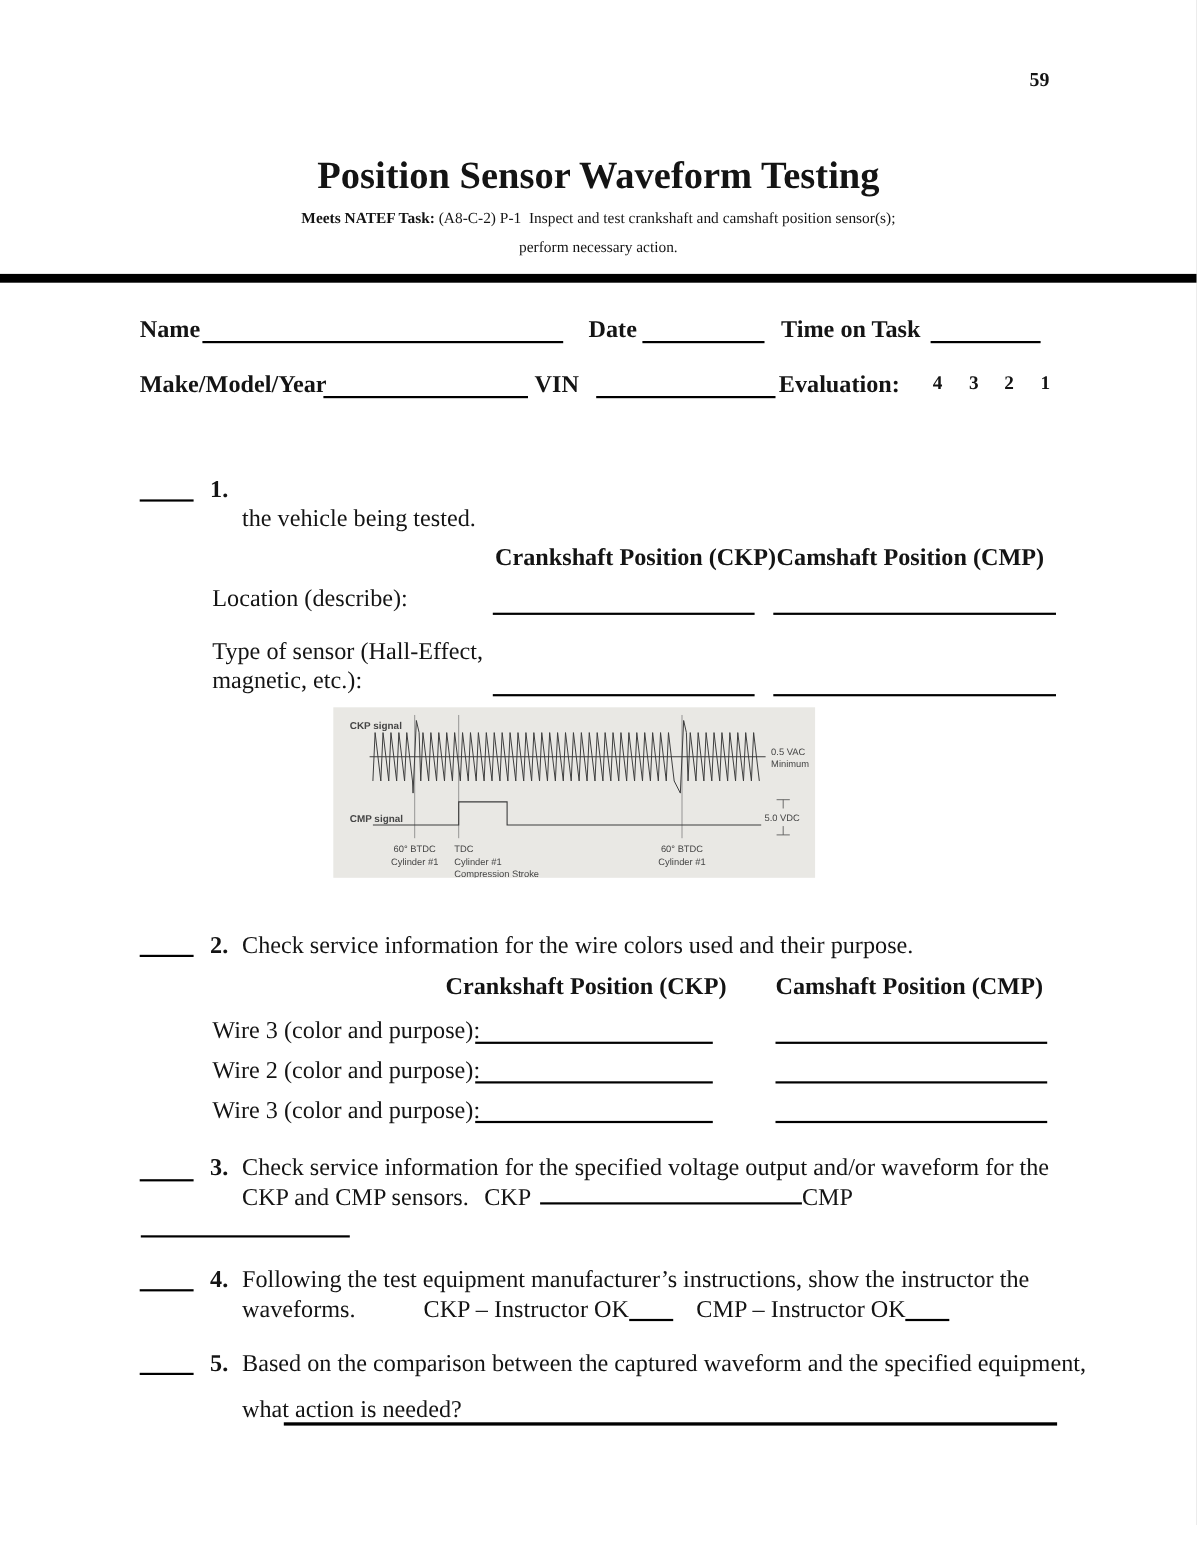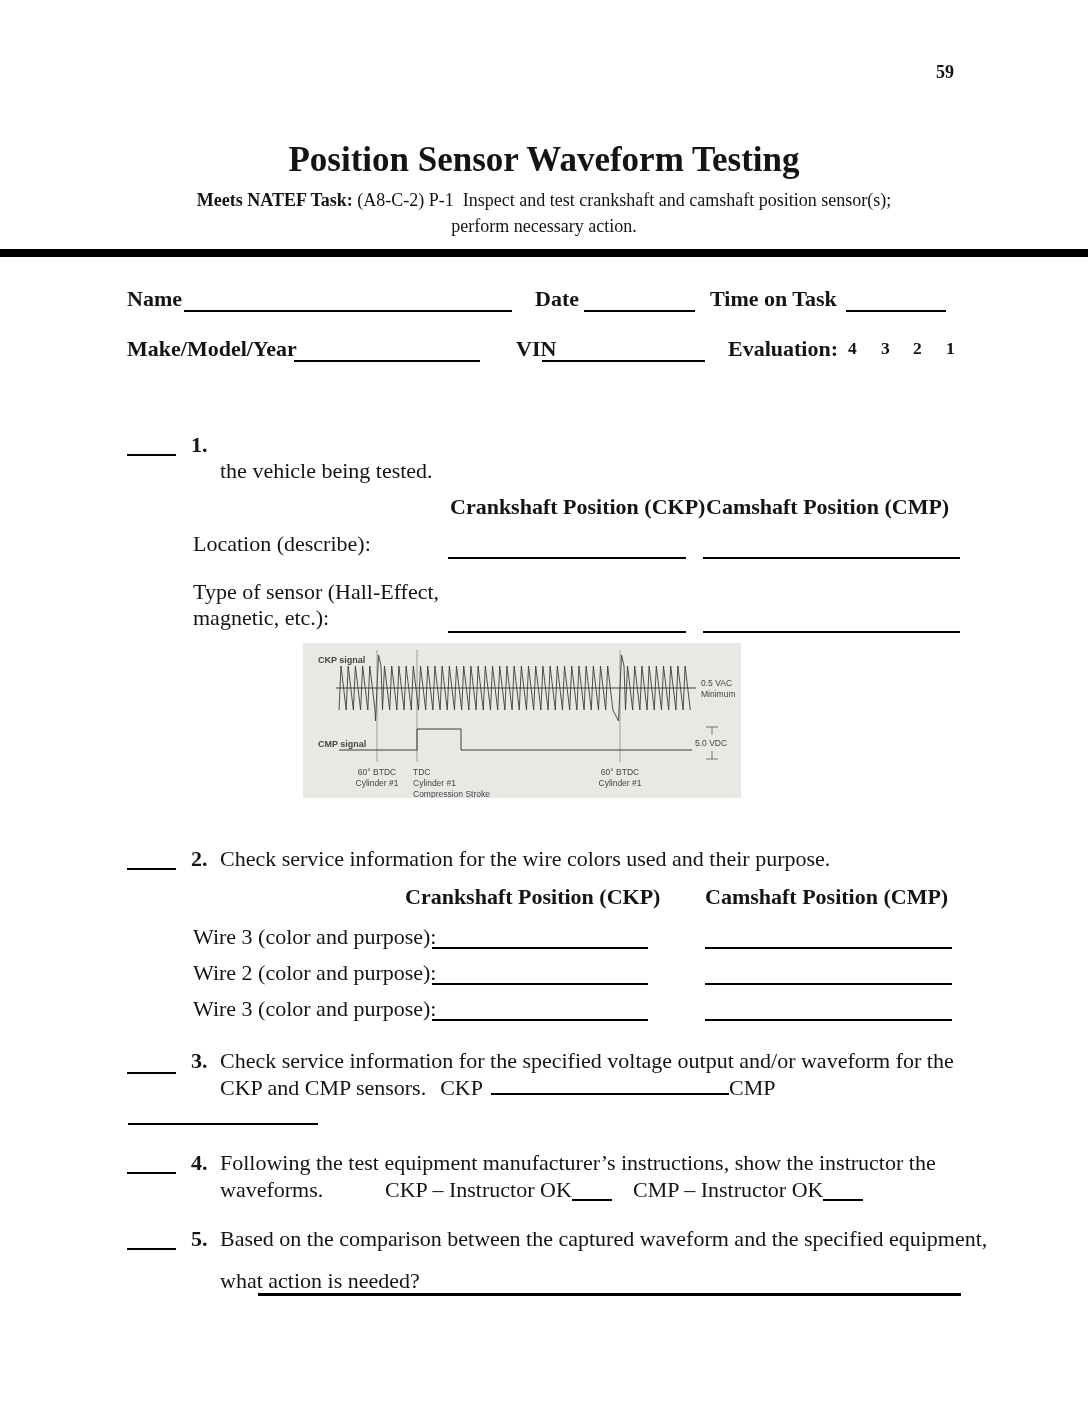--- a/index.html
+++ b/index.html
@@ -8,21 +8,21 @@
     width:1088px;height:1408px;
     margin:0 auto;
     background:#ffffff;
     font-family:"Liberation Serif",serif;
     color:#141414;
     overflow:hidden;
   }
   .abs{position:absolute;white-space:pre-wrap;}
   .b{font-weight:bold;}
   .fs-body{font-size:22px;line-height:22px;}
-  .fs-head{font-size:18px;line-height:24px;}
+  .fs-head{font-size:14px;line-height:24px;}
   .title{font-size:35px;line-height:40px;font-weight:bold;text-align:center;width:100%;}
   .center{text-align:center;width:100%;}
   .blank{position:absolute;border-bottom:2px solid #000;}
   .blank-thick{position:absolute;border-bottom:3px solid #000;}
   .divider{position:absolute;left:0;width:1088px;height:8px;background:#000;}
   .figure{
     position:absolute;left:303px;top:643px;width:438px;height:155px;
     background:#e9e8e4;
   }
   .inline-blank{display:inline-block;border-bottom:2px solid #000;vertical-align:baseline;}
@@ -41,23 +41,23 @@
 
   <div class="abs b fs-body" style="left:127px;top:288px;">Name</div>
   <div class="blank" style="left:184px;top:290px;width:328px;height:20px;"></div>
   <div class="abs b fs-body" style="left:535px;top:288px;">Date</div>
   <div class="blank" style="left:584px;top:290px;width:111px;height:20px;"></div>
   <div class="abs b fs-body" style="left:710px;top:288px;">Time on Task</div>
   <div class="blank" style="left:846px;top:290px;width:100px;height:20px;"></div>
 
   <div class="abs b fs-body" style="left:127px;top:338px;">Make/Model/Year</div>
   <div class="blank" style="left:294px;top:340px;width:186px;height:20px;"></div>
-  <div class="abs b fs-body" style="left:516px;top:338px;text-align:right;">VIN</div>
+  <div class="abs b fs-body" style="left:486px;top:338px;text-align:right;">VIN</div>
   <div class="blank" style="left:542px;top:340px;width:163px;height:20px;"></div>
-  <div class="abs b fs-body" style="left:728px;top:338px;text-align:center;">Evaluation:</div>
+  <div class="abs b fs-body" style="left:708px;top:338px;text-align:center;">Evaluation:</div>
   <div class="grade" style="left:848px;top:338px;">4</div>
   <div class="grade" style="left:881px;top:338px;">3</div>
   <div class="grade" style="left:913px;top:338px;">2</div>
   <div class="grade" style="left:946px;top:338px;">1</div>
 
   <div class="blank" style="left:127px;top:440px;width:49px;height:14px;"></div>
   <div class="abs b fs-body" style="left:191px;top:434px;">1.</div>
   <div class="abs fs-body" style="left:220px;top:460px;">the vehicle being tested.</div>
 
   <div class="abs b fs-body" style="left:450px;top:496px;">Crankshaft Position (CKP)</div>

